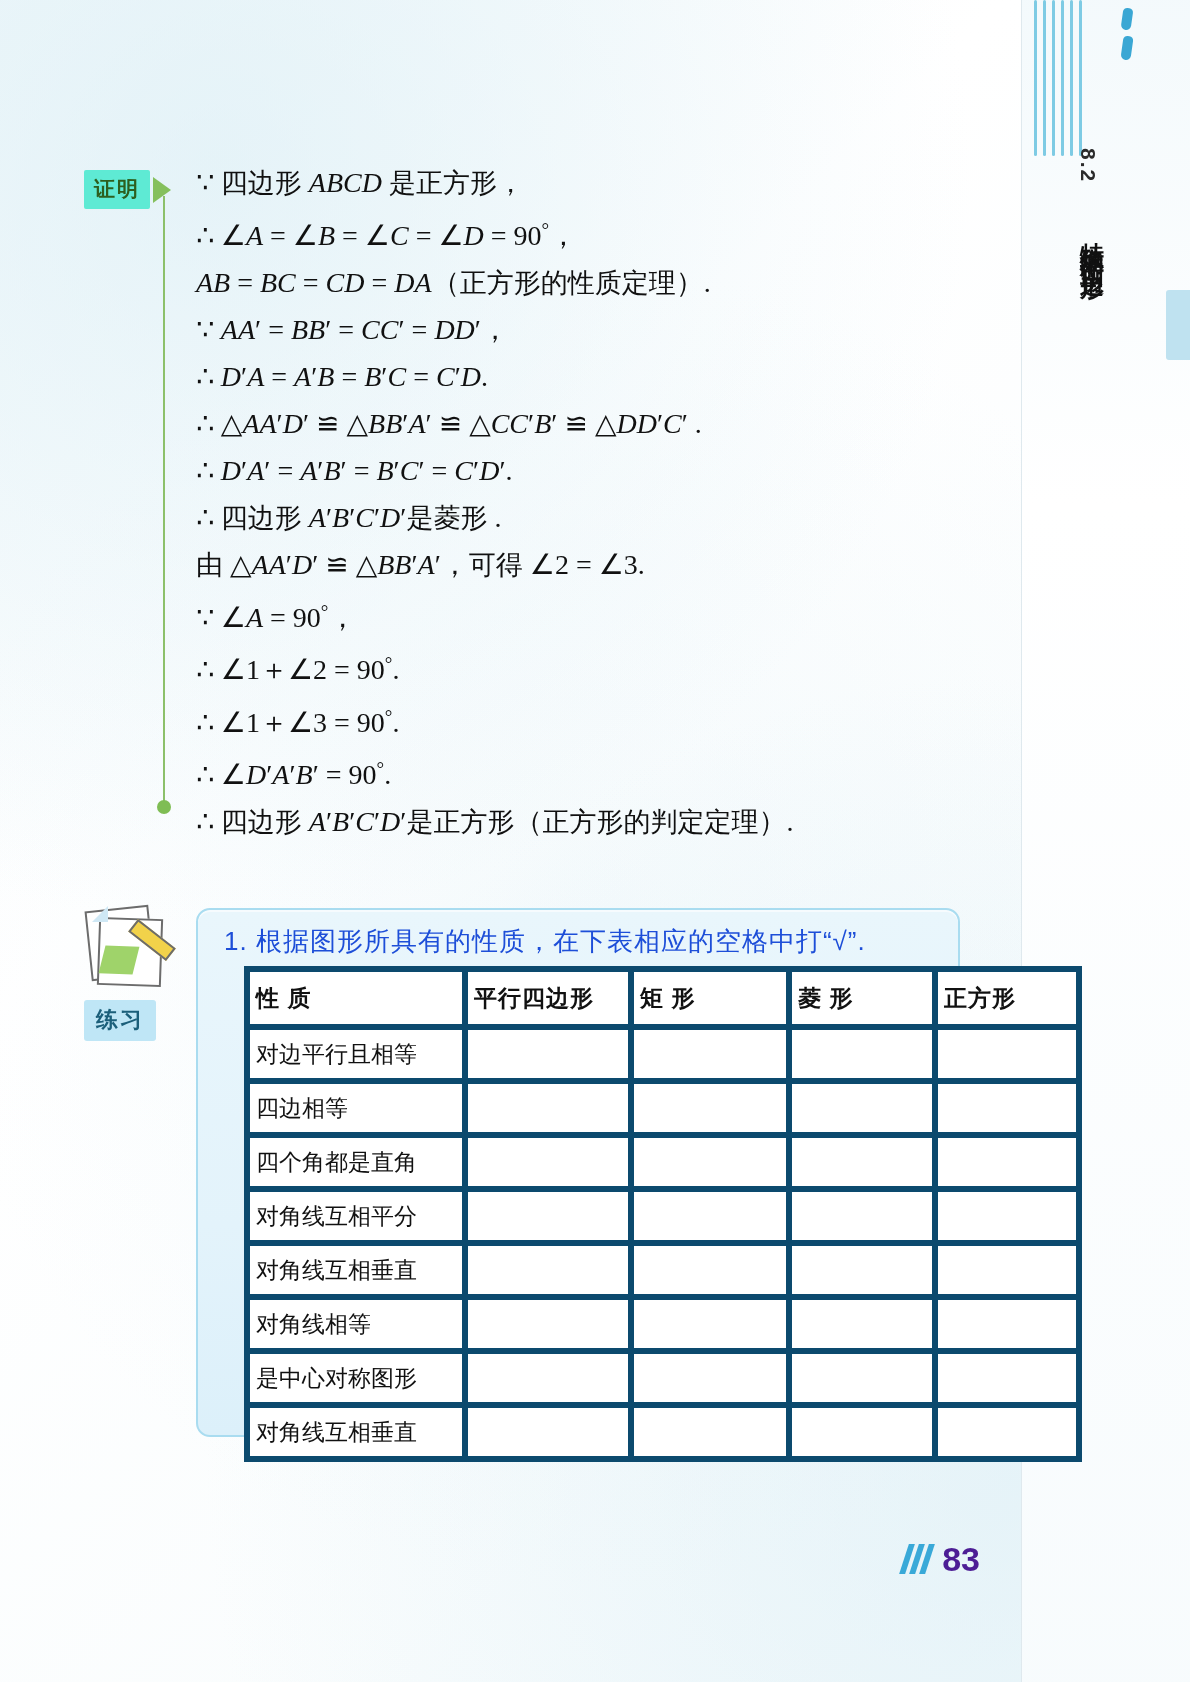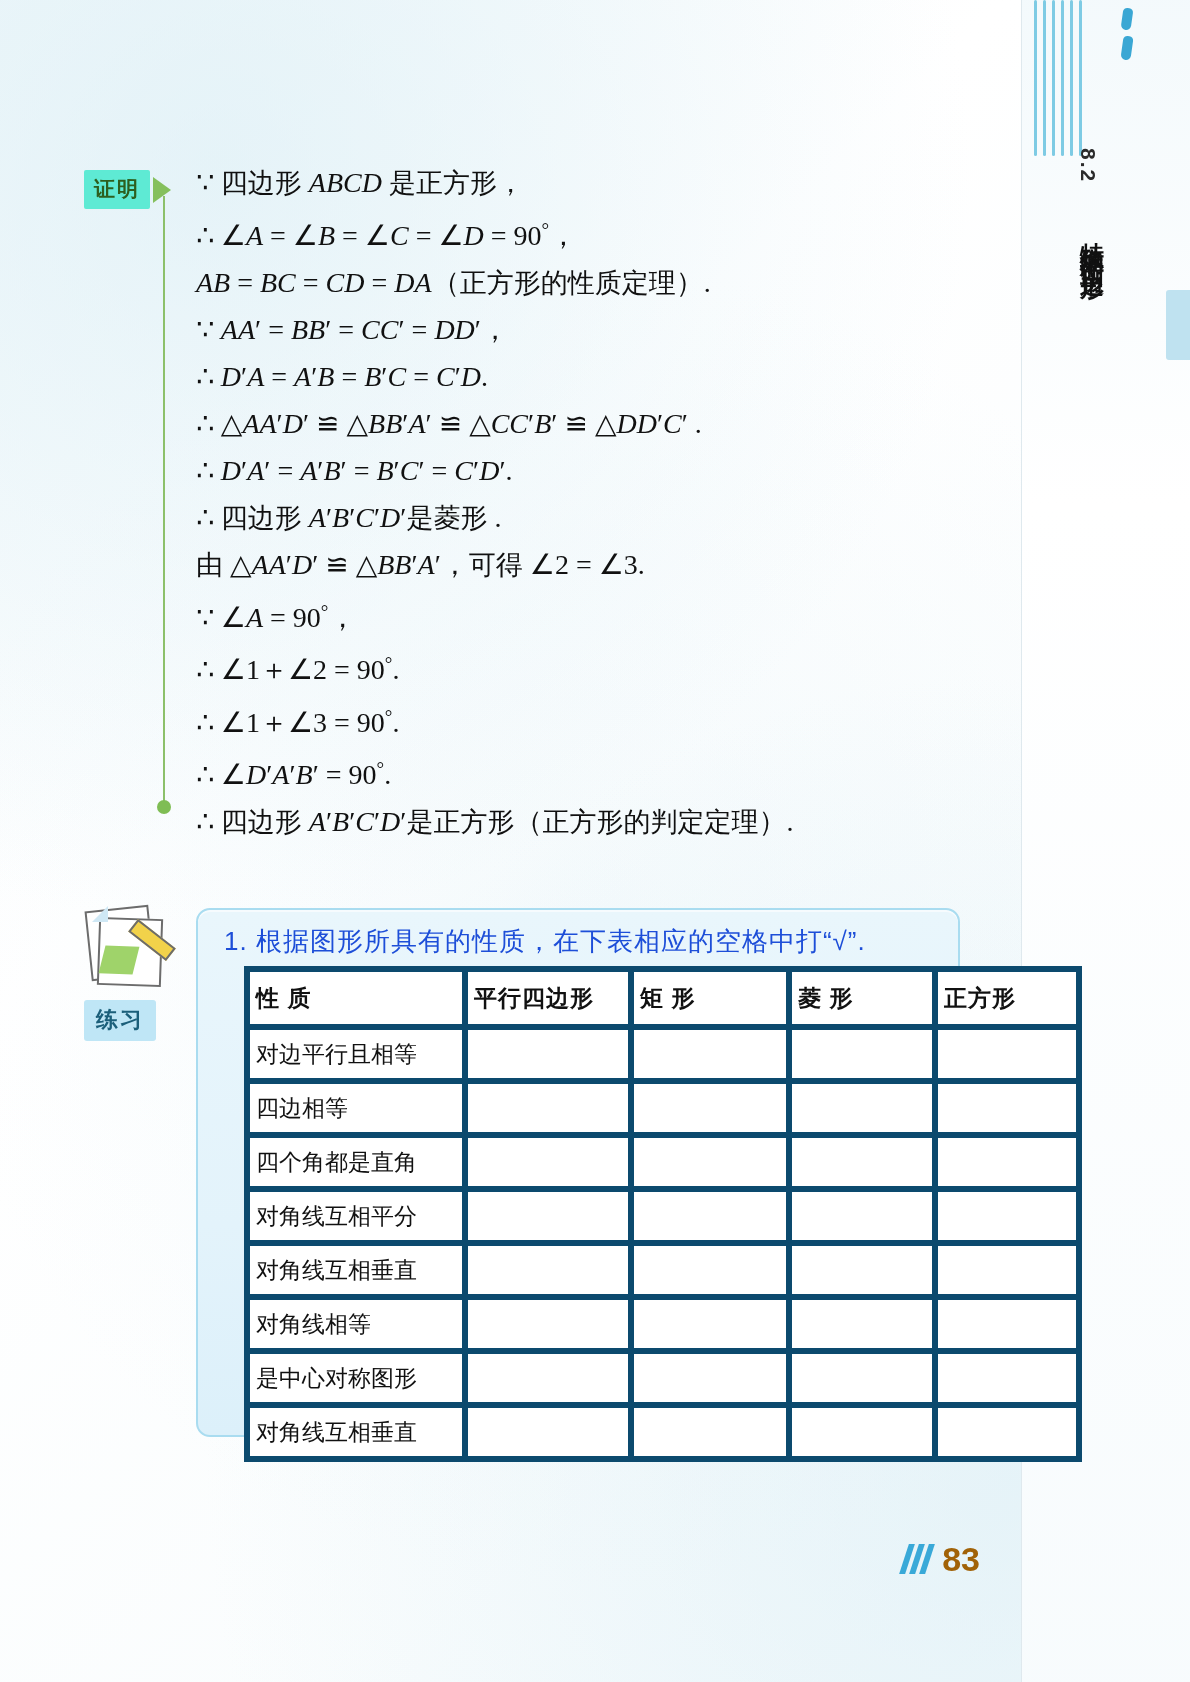--- a/index.html
+++ b/index.html
@@ -305,21 +305,21 @@
     display: block;
     width: 6px; height: 30px;
     background: #39a9d8;
     margin-right: 4px;
     transform: skewX(-18deg);
   }
   .page-num .num {
     font-family: "Liberation Sans", sans-serif;
     font-size: 34px;
     font-weight: bold;
-    color: #a16207;
+    color: #4c1d95;
     line-height: 30px;
   }
 </style>
 </head>
 <body>
 
 <div class="page-wash"></div>
 <div class="page-wash2"></div>
 
 <div class="side-rail">

